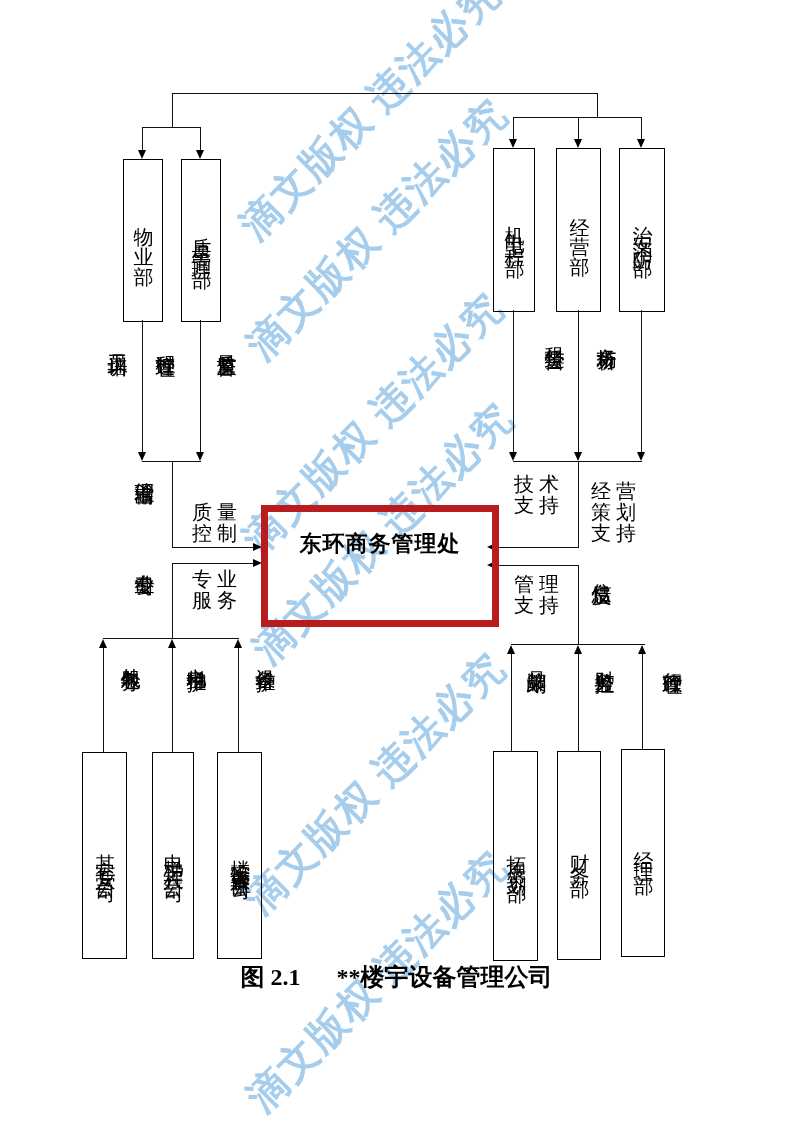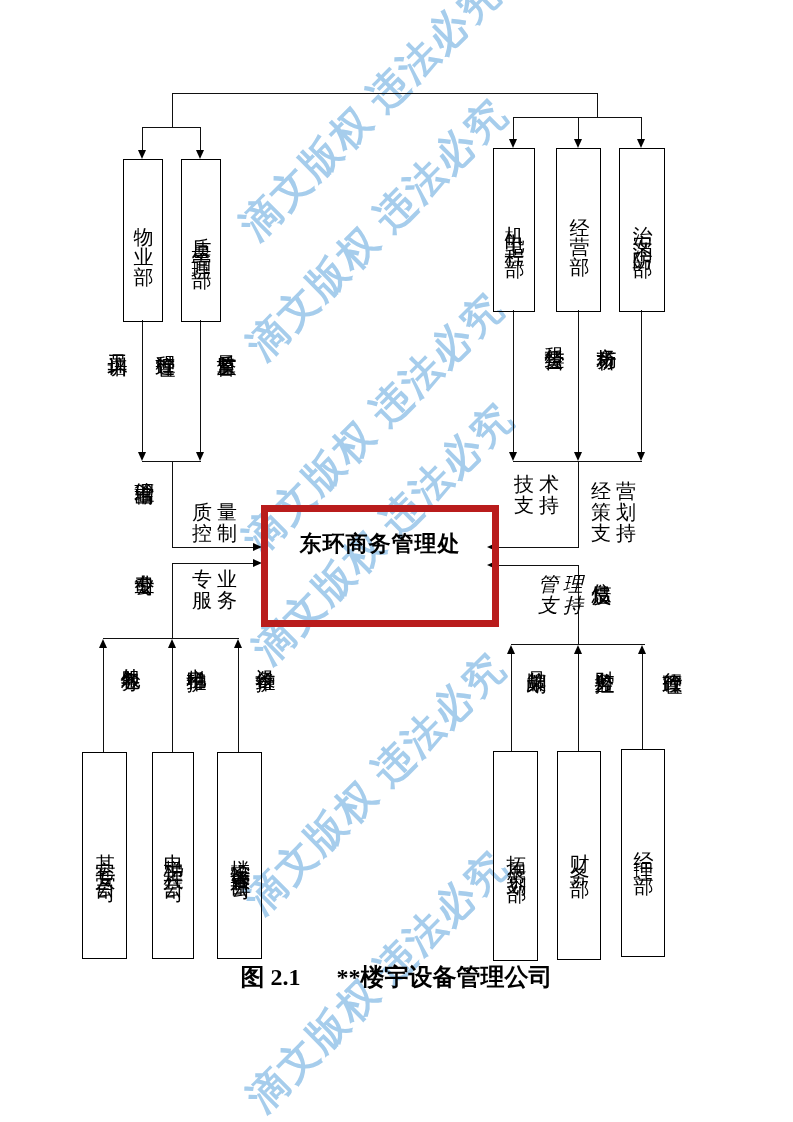--- a/index.html
+++ b/index.html
@@ -118,21 +118,21 @@
   <div class="vlab" style="left:596px;top:332px;">市场分析</div>
 
   <div class="v" style="left:578px;top:461px;height:87px;"></div>
   <div class="h" style="left:496px;top:547px;width:83px;"></div>
   <div class="al" style="left:487px;top:543px;"></div>
   <div class="h" style="left:496px;top:565px;width:83px;"></div>
   <div class="al" style="left:487px;top:561px;"></div>
   <div class="v" style="left:578px;top:565px;height:80px;"></div>
   <div class="hlab" style="left:514px;top:474px;width:50px;">技术
 支持</div>
-  <div class="hlab" style="left:538px;top:574px;width:50px;font-style:italic;">管理
+  <div class="hlab" style="left:514px;top:574px;width:50px;">管理
 支持</div>
   <div class="hlab" style="left:590px;top:481px;width:52px;">经营
 策划
 支持</div>
   <div class="vlab" style="left:591px;top:567px;">信息反馈</div>
 
   <div class="h" style="left:103px;top:638px;width:136px;"></div>
   <div class="au" style="left:99px;top:639px;"></div>
   <div class="v" style="left:103px;top:648px;height:104px;"></div>
   <div class="au" style="left:168px;top:639px;"></div>

